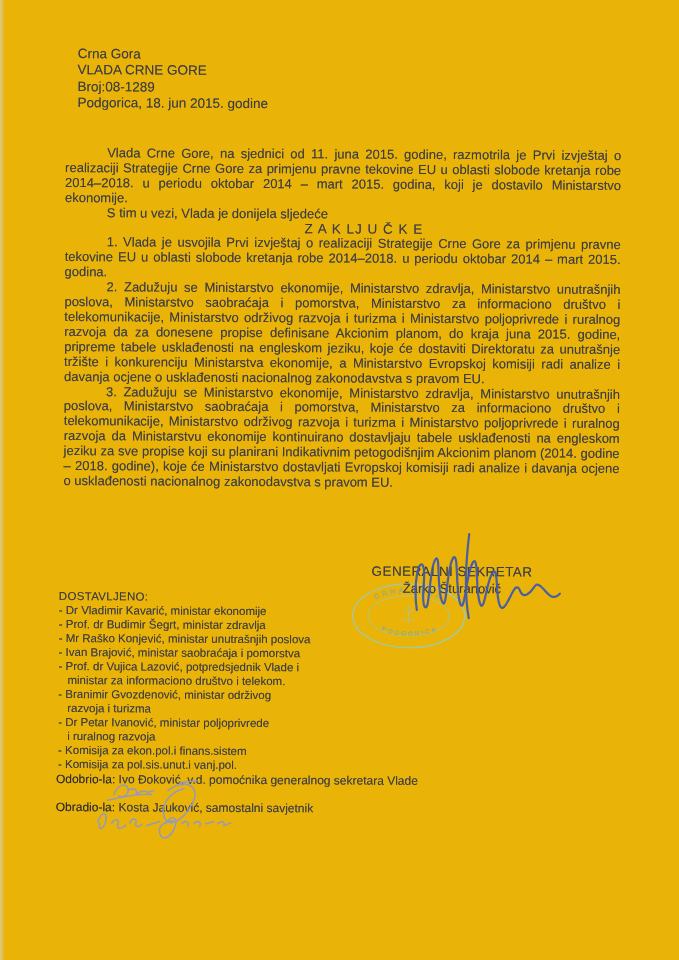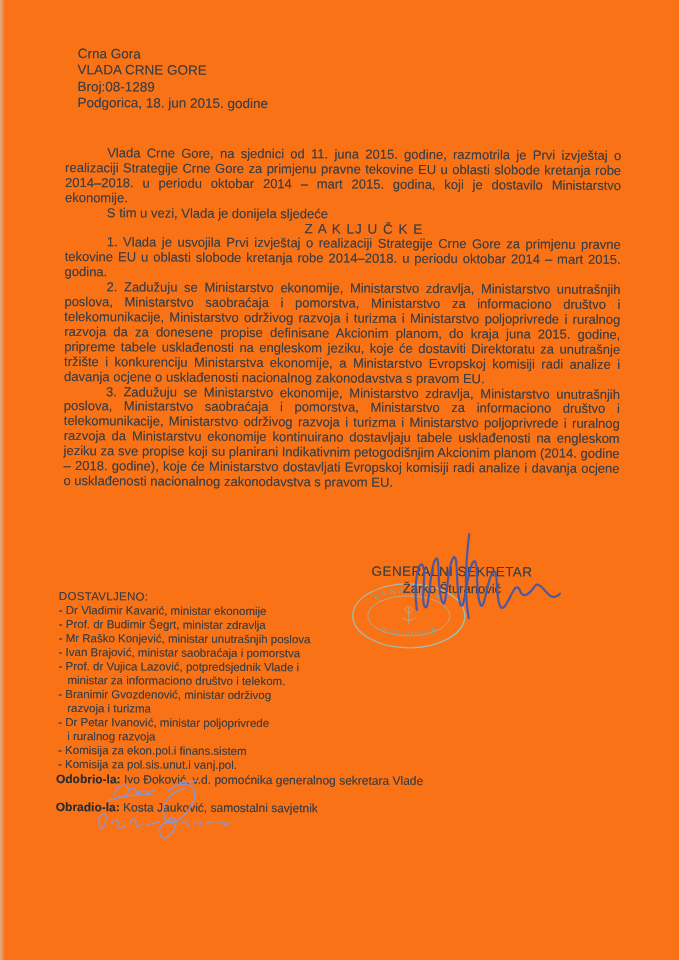--- a/index.html
+++ b/index.html
@@ -1,20 +1,20 @@
 <!DOCTYPE html>
 <html><head>
 <meta charset="utf-8">
 <style>
   html,body{margin:0;padding:0;background:#e9e9e9;}
   .sheet{
     position:relative;
     width:679px;height:960px;
     margin:0 auto;
-    background:#f97316;
+    background:#eab308;
     overflow:hidden;
     font-family:"Liberation Sans", sans-serif;
     color:#3e3e42;
   }
   .scan-edge{
     position:absolute;left:0;top:0;width:5px;height:100%;
     background:linear-gradient(to right, rgba(205,222,238,.55), rgba(205,222,238,0));
   }
   .content{
     position:absolute;inset:0;
@@ -45,21 +45,21 @@
     position:absolute;left:62px;top:589px;
     font-size:11.5px;line-height:14px;white-space:nowrap;z-index:3;
   }
   .distribution .dist-heading{letter-spacing:.3px;}
   .distribution .cont{padding-left:9px;}
   .approval{
     position:absolute;left:60px;top:772px;
     font-size:12px;line-height:15px;white-space:nowrap;z-index:3;
   }
   .approval .row{margin:0 0 13px 0;}
-  .approval .lbl{font-weight:bold;color:#2b2b2f;text-align:right;}
+  .approval .lbl{font-weight:normal;color:#2b2b2f;text-align:right;}
   .stamp-svg{position:absolute;left:350px;top:576px;z-index:2;}
   .sig1-svg{position:absolute;left:392px;top:528px;z-index:4;}
   .sig2-svg{position:absolute;left:88px;top:778px;z-index:4;}
 </style>
 </head>
 <body>
 
 <div class="sheet">
   <div class="scan-edge"></div>
 

